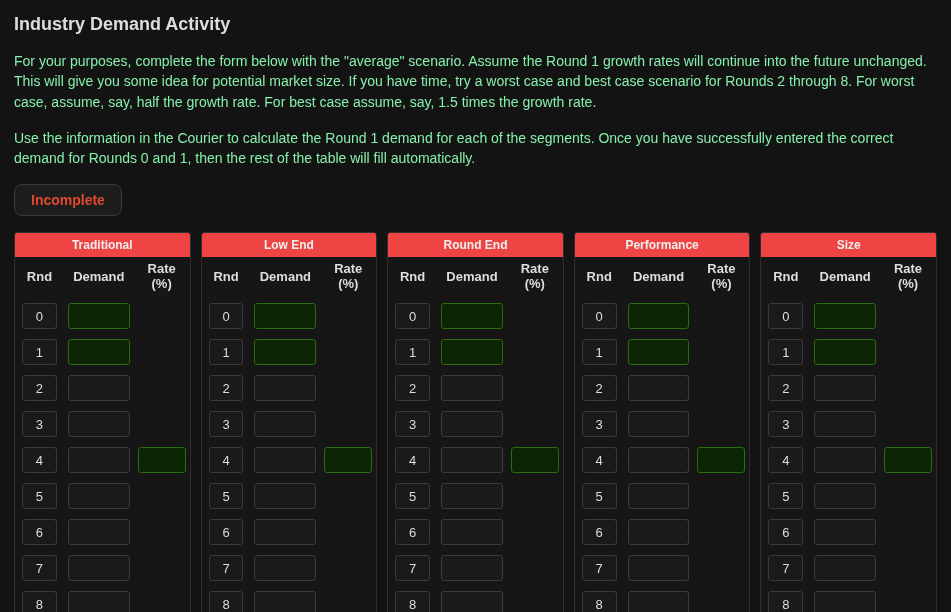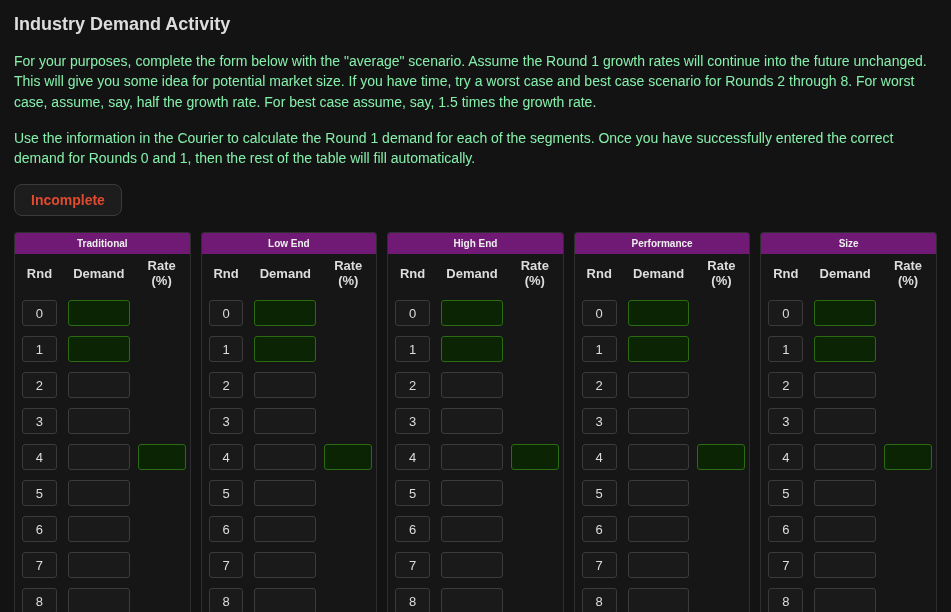--- a/index.html
+++ b/index.html
@@ -38,26 +38,26 @@
     gap: 10px;
   }
   .segment {
     flex: 1 1 0;
     border: 1px solid #2e2e2e;
     border-radius: 3px;
     background: #161616;
     overflow: hidden;
   }
   .seg-title {
-    background: #701a75;
+    background: #ef4444;
     color: #eee;
     text-align: center;
     font-weight: bold;
     padding: 5px 0;
-    font-size: 10px;
+    font-size: 12px;
   }
   table {
     width: 100%;
     border-collapse: collapse;
   }
   th, td {
     text-align: center;
     vertical-align: middle;
     padding: 0;
     font-size: 13px;
@@ -338,21 +338,21 @@
               <div class="demand-calc"></div>
             </td>
             <td>
               <div class="rate-empty"></div>
             </td>
           </tr>
         </tbody>
       </table>
     </div>
     <div class="segment">
-      <div class="seg-title">High End</div>
+      <div class="seg-title">Round End</div>
       <table>
         <thead>
           <tr>
             <th class="col-rnd">Rnd</th>
             <th class="col-dem">Demand</th>
             <th class="col-rate">Rate (%)</th>
           </tr>
         </thead>
         <tbody>
           <tr>

